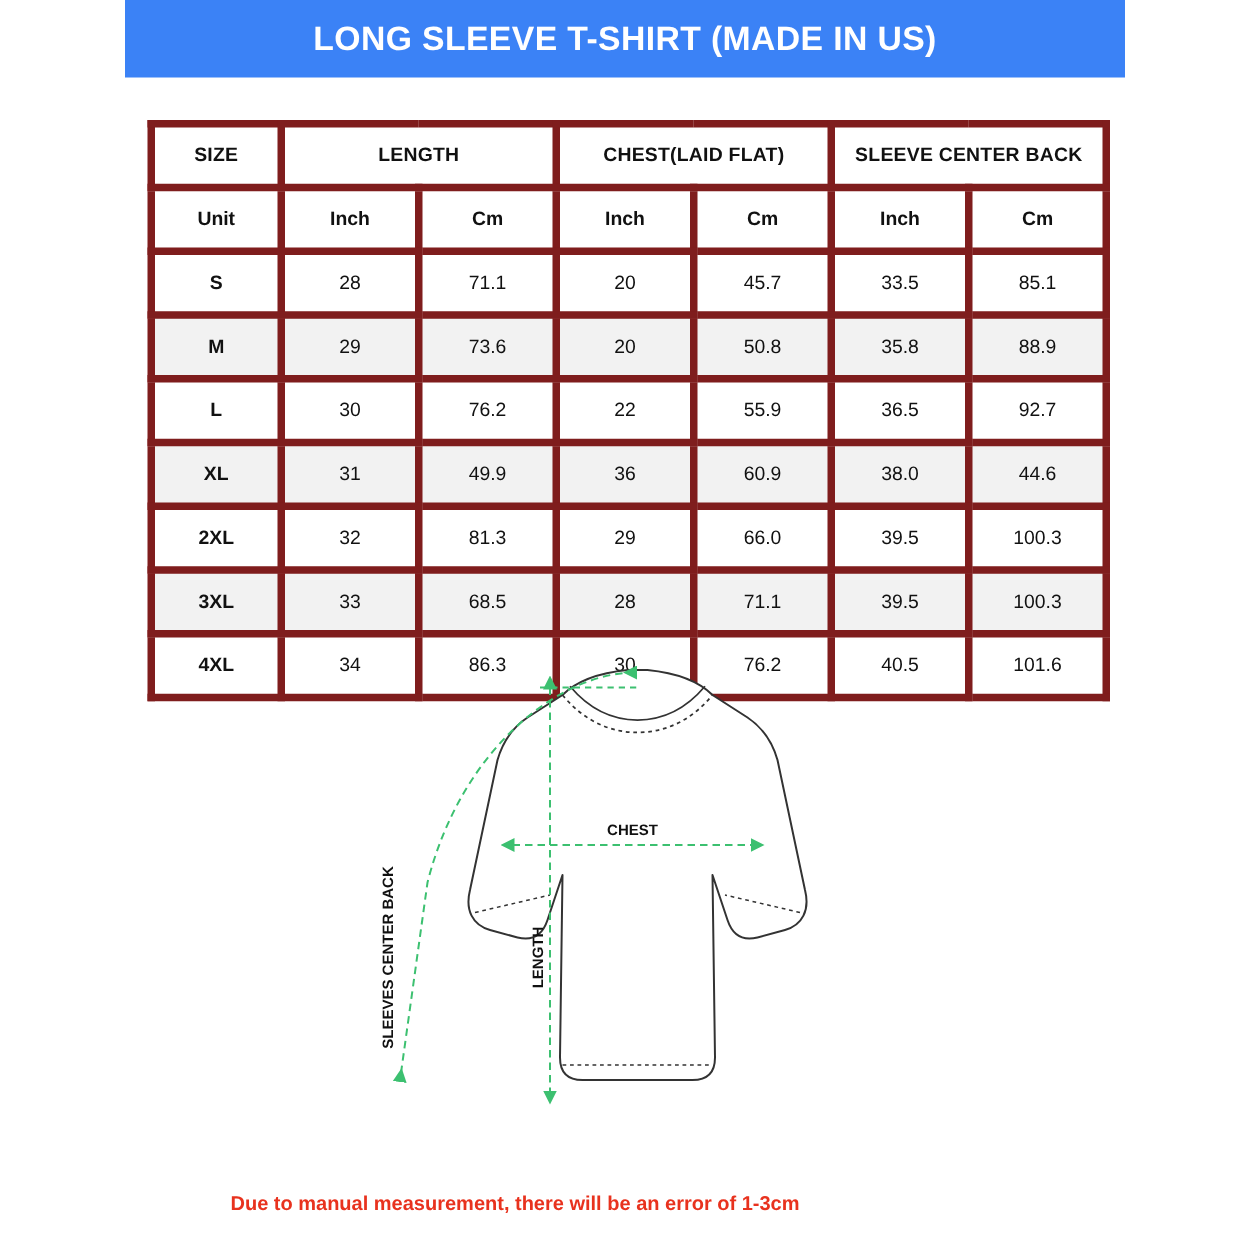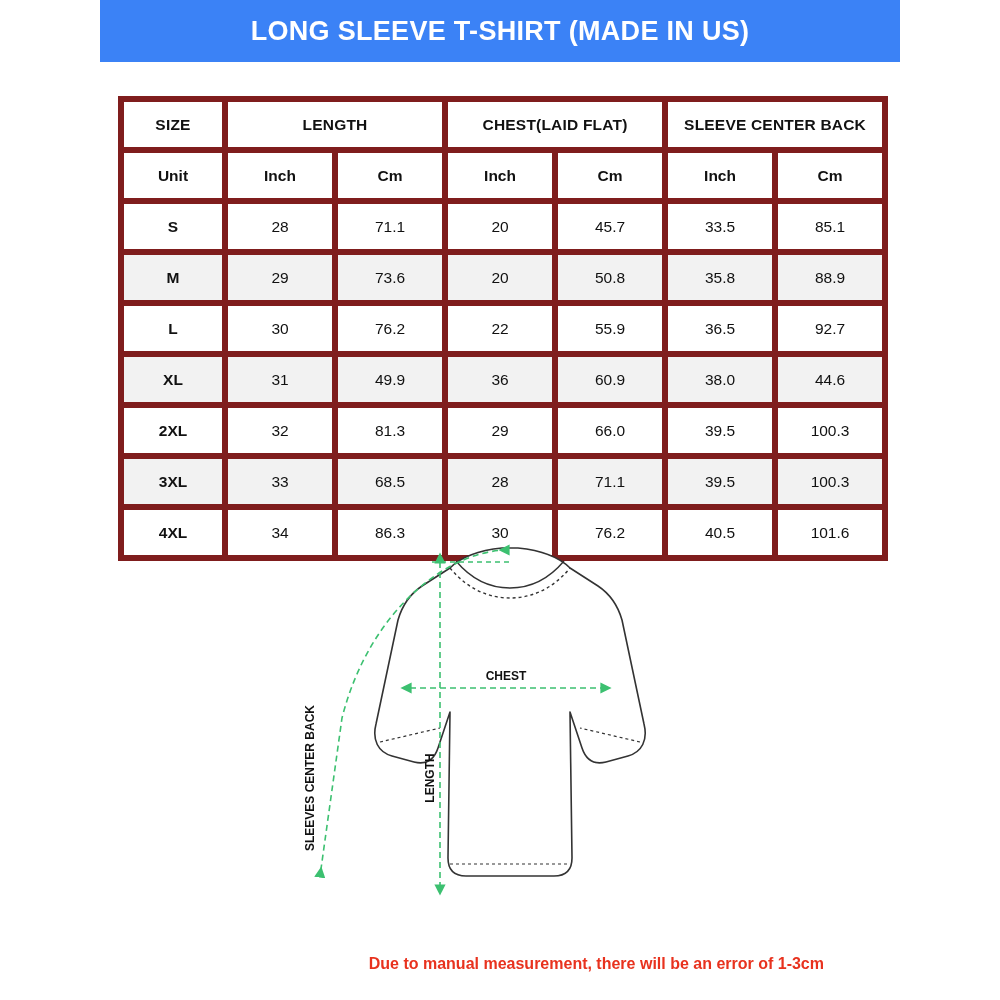--- a/index.html
+++ b/index.html
@@ -82,35 +82,35 @@
     font-weight: bold;
   }
   tr.zebra td {
     background: #f2f2f2;
   }
 
   
   .diagram {
     position: absolute;
     left: 250px;
-    top: 528px;
+    top: 516px;
     width: 520px;
     height: 390px;
   }
   .diagram svg {
     display: block;
   }
 
   
   .footer-note {
     position: absolute;
     left: 0;
     top: 955px;
     width: 824px;
-    text-align: right;
+    text-align: center;
     font-size: 16px;
     font-weight: bold;
     color: #e8321e;
   }
 </style>
 </head>
 <body>
 
 <div class="page">
 

